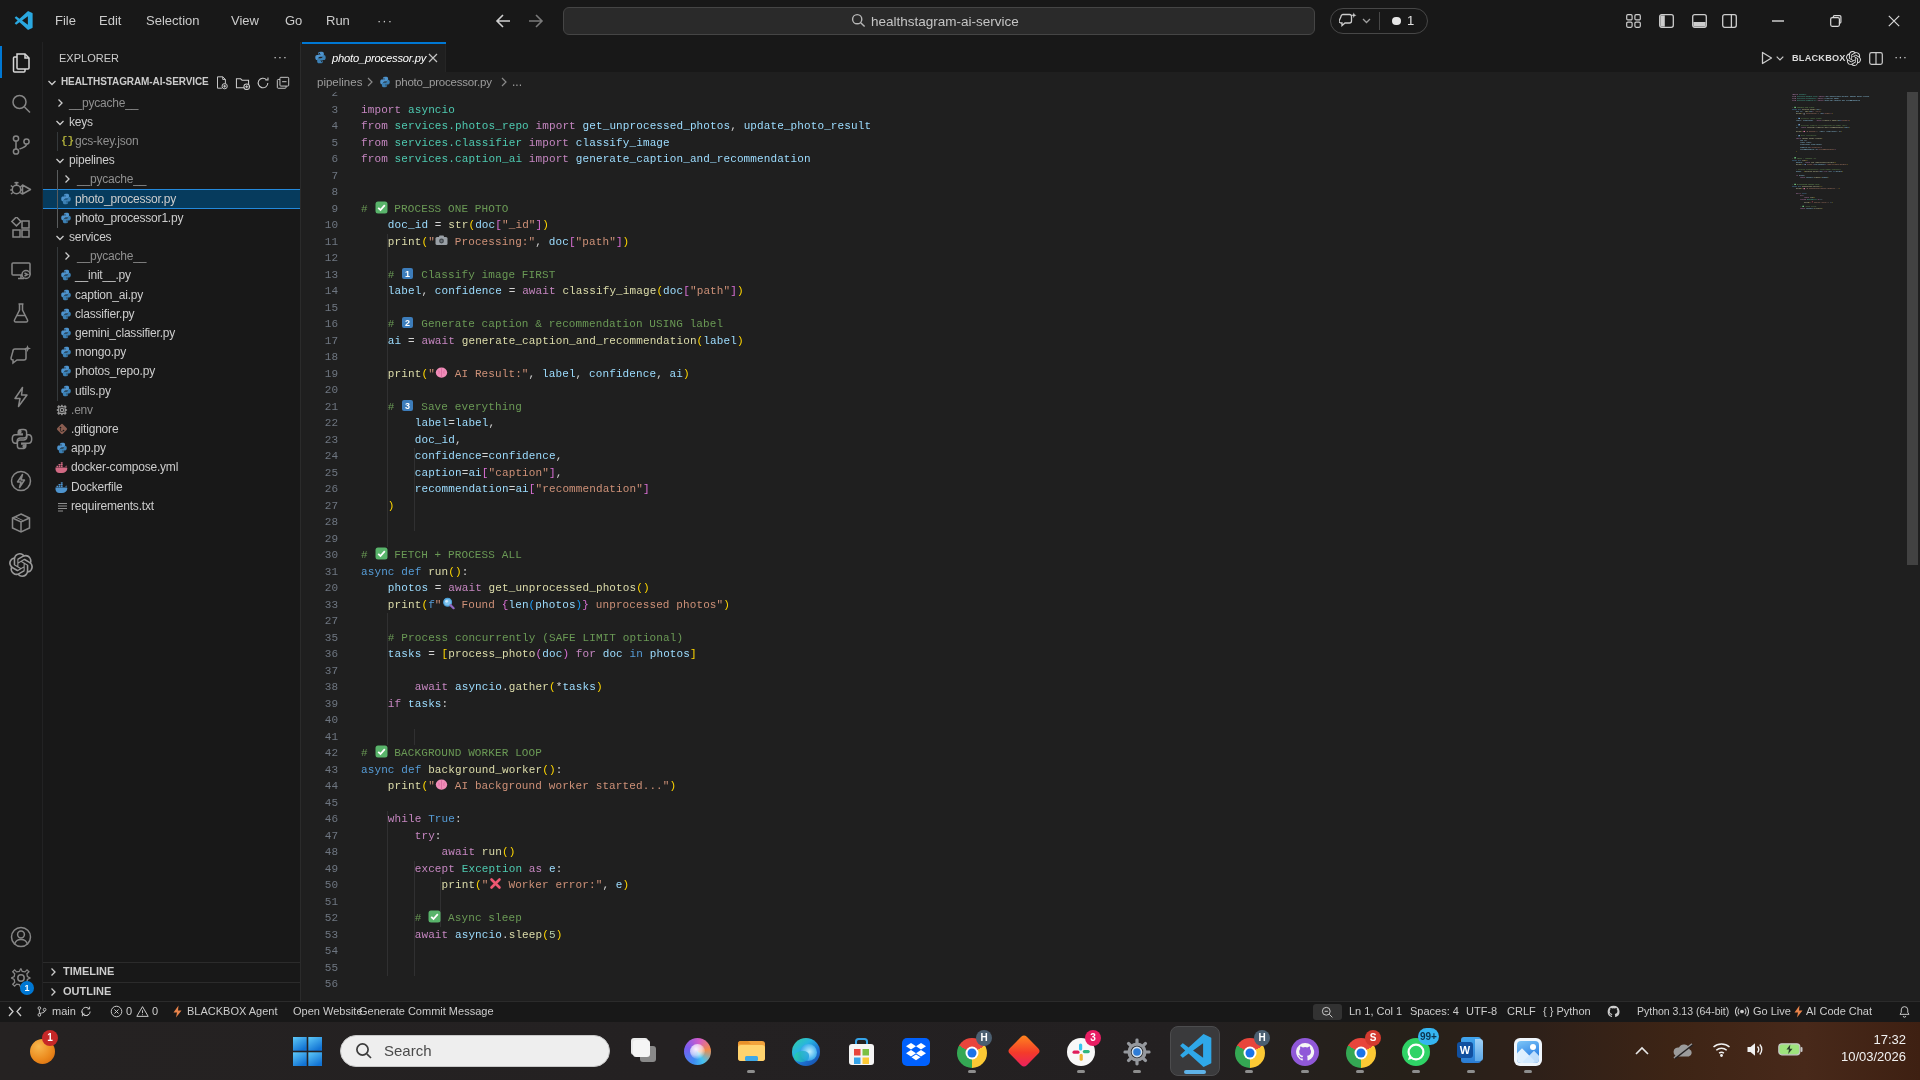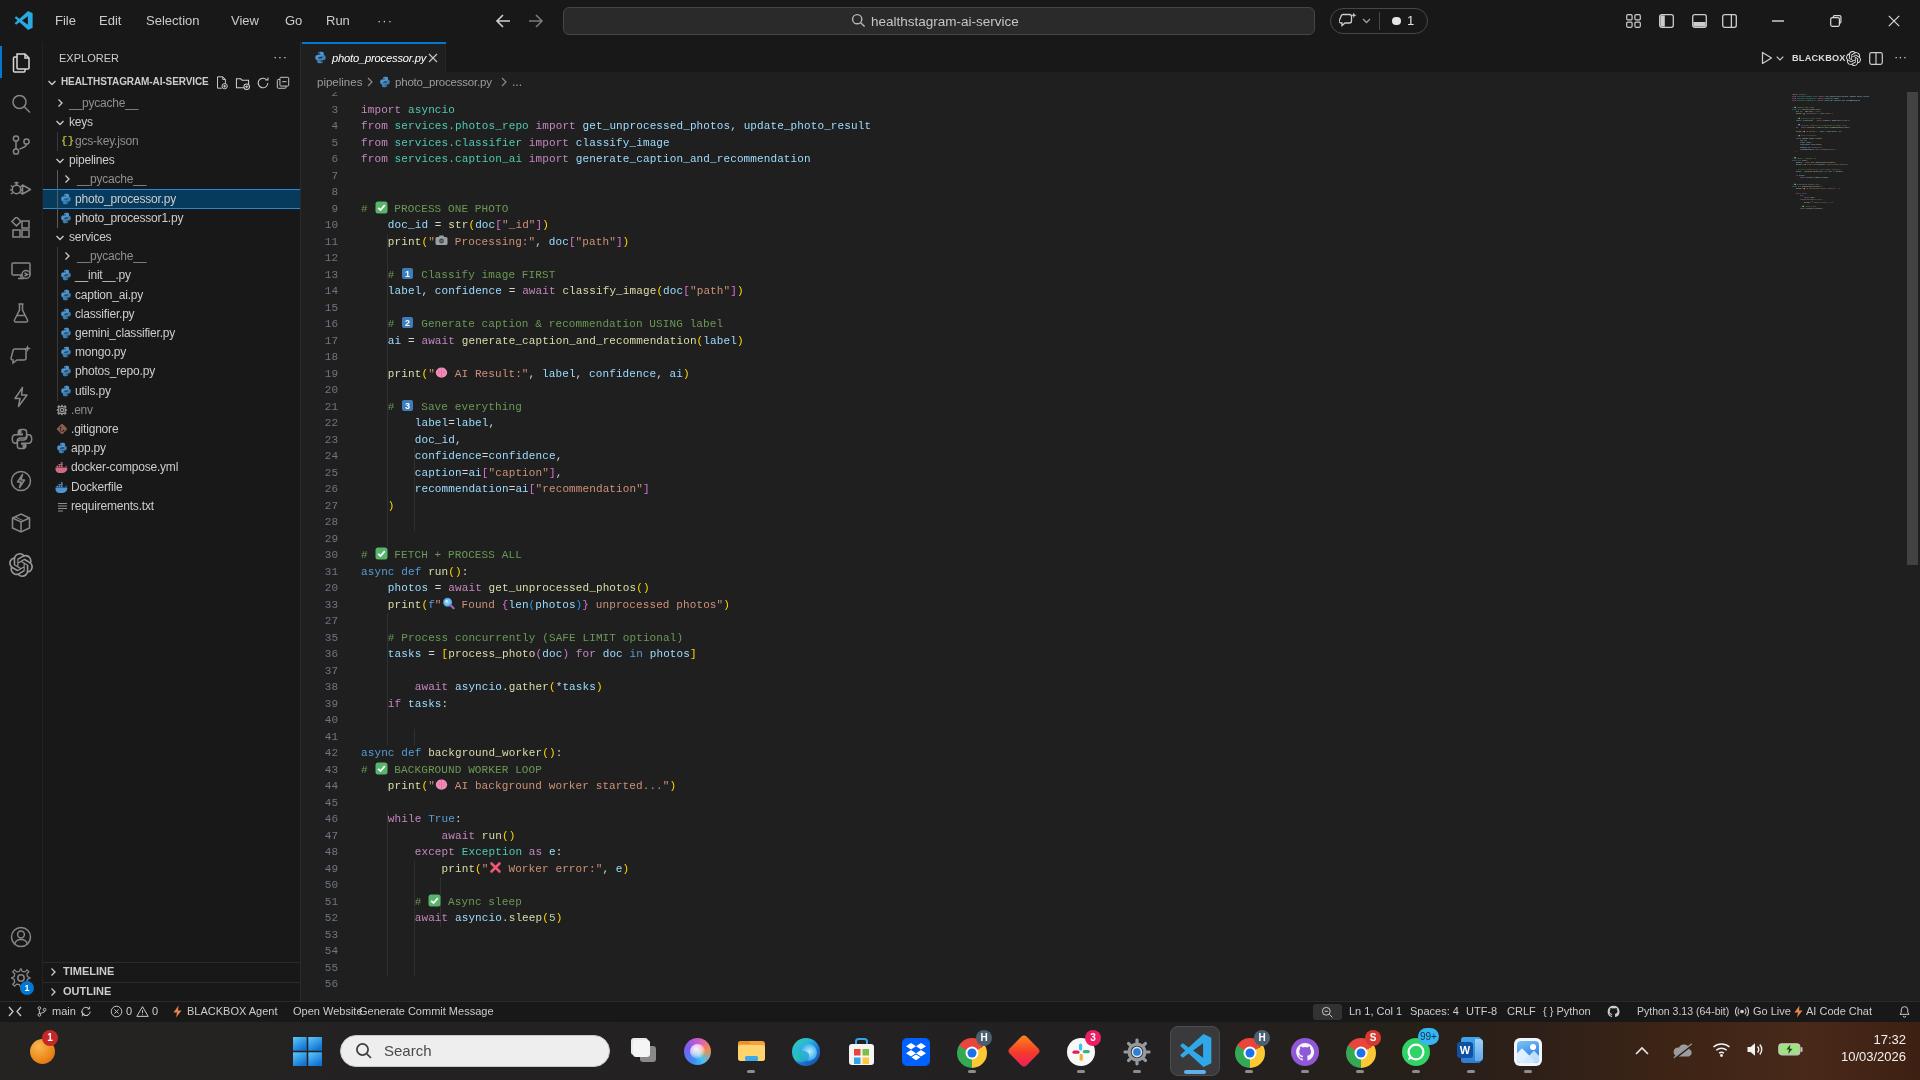--- a/index.html
+++ b/index.html
@@ -526,31 +526,32 @@
               <path d="M8.5 8.1 L11.6 11.2" stroke="#9068c0" stroke-width="2.2" stroke-linecap="round"></path>
             </svg></span><span style="color:#ce9178"> Found </span><span style="color:#da70d6">{</span><span style="color:#9cdcfe">len</span><span style="color:#179fff">(</span><span style="color:#9cdcfe">photos</span><span style="color:#179fff">)</span><span style="color:#da70d6">}</span><span style="color:#ce9178"> unprocessed photos"</span><span style="color:#ffd700">)</span></div>
 <div class="cl"></div>
 <div class="cl">    <span style="color:#6a9955"># Process concurrently (SAFE LIMIT optional)</span></div>
 <div class="cl">    <span style="color:#9cdcfe">tasks</span><span style="color:#d4d4d4"> = </span><span style="color:#ffd700">[</span><span style="color:#dcdcaa">process_photo</span><span style="color:#da70d6">(</span><span style="color:#9cdcfe">doc</span><span style="color:#da70d6">)</span> <span style="color:#c586c0">for</span> <span style="color:#9cdcfe">doc</span> <span style="color:#569cd6">in</span> <span style="color:#9cdcfe">photos</span><span style="color:#ffd700">]</span></div>
 <div class="cl"></div>
 <div class="cl">        <span style="color:#c586c0">await</span> <span style="color:#9cdcfe">asyncio</span><span style="color:#d4d4d4">.</span><span style="color:#dcdcaa">gather</span><span style="color:#ffd700">(</span><span style="color:#d4d4d4">*</span><span style="color:#9cdcfe">tasks</span><span style="color:#ffd700">)</span></div>
 <div class="cl">    <span style="color:#c586c0">if</span> <span style="color:#9cdcfe">tasks</span><span style="color:#d4d4d4">:</span></div>
 <div class="cl"></div>
 <div class="cl"></div>
-<div class="cl"><span style="color:#569cd6">async</span> <span style="color:#569cd6">def</span> <span style="color:#dcdcaa">background_worker</span><span style="color:#ffd700">(</span><span style="color:#ffd700">)</span><span style="color:#d4d4d4">:</span></div>
 <div class="cl"><span style="color:#6a9955"># </span><span class="em"><svg width="13" height="13" viewBox="0 0 13 13">
               <rect x="0.5" y="0.5" width="12" height="12" rx="2.5" fill="#59b46b"></rect>
               <path d="M3.2 6.8 L5.5 9 L9.8 4.2" stroke="#fff" stroke-width="1.8" fill="none"></path>
             </svg></span><span style="color:#6a9955"> BACKGROUND WORKER LOOP</span></div>
+<div class="cl"><span style="color:#569cd6">async</span> <span style="color:#569cd6">def</span> <span style="color:#dcdcaa">background_worker</span><span style="color:#ffd700">(</span><span style="color:#ffd700">)</span><span style="color:#d4d4d4">:</span></div>
 <div class="cl">    <span style="color:#dcdcaa">print</span><span style="color:#ffd700">(</span><span style="color:#ce9178">"</span><span class="em"><svg width="13" height="13" viewBox="0 0 13 13">
               <ellipse cx="6.5" cy="6.6" rx="5.7" ry="5.1" fill="#f08cb8"></ellipse>
               <path d="M6.5 2.2 V11 M3.6 4.6 Q4.8 6 3.9 7.8 M9.4 4.6 Q8.2 6 9.1 7.8" stroke="#d86a9e" stroke-width="0.8" fill="none"></path>
             </svg></span><span style="color:#ce9178"> AI background worker started..."</span><span style="color:#ffd700">)</span></div>
 <div class="cl"></div>
 <div class="cl">    <span style="color:#c586c0">while</span> <span style="color:#569cd6">True</span><span style="color:#d4d4d4">:</span></div>
+<div class="cl">        <span style="color:#c586c0">try</span><span style="color:#d4d4d4">:</span></div>
 <div class="cl">            <span style="color:#c586c0">await</span> <span style="color:#dcdcaa">run</span><span style="color:#ffd700">(</span><span style="color:#ffd700">)</span></div>
 <div class="cl">        <span style="color:#c586c0">except</span> <span style="color:#4ec9b0">Exception</span> <span style="color:#c586c0">as</span> <span style="color:#9cdcfe">e</span><span style="color:#d4d4d4">:</span></div>
 <div class="cl">            <span style="color:#dcdcaa">print</span><span style="color:#ffd700">(</span><span style="color:#ce9178">"</span><span class="em"><svg width="13" height="13" viewBox="0 0 13 13">
               <path d="M2.5 2.5 L10.5 10.5 M10.5 2.5 L2.5 10.5" stroke="#ee5771" stroke-width="2.6" stroke-linecap="round"></path>
             </svg></span><span style="color:#ce9178"> Worker error:"</span><span style="color:#d4d4d4">, </span><span style="color:#9cdcfe">e</span><span style="color:#ffd700">)</span></div>
 <div class="cl"></div>
 <div class="cl">        <span style="color:#6a9955"># </span><span class="em"><svg width="13" height="13" viewBox="0 0 13 13">
               <rect x="0.5" y="0.5" width="12" height="12" rx="2.5" fill="#59b46b"></rect>
               <path d="M3.2 6.8 L5.5 9 L9.8 4.2" stroke="#fff" stroke-width="1.8" fill="none"></path>
             </svg></span><span style="color:#6a9955"> Async sleep</span></div>
@@ -833,21 +834,21 @@
 <div style="position:absolute;left:50%;top:50%;transform:translate(-50%,-50%);width:13px;height:13px;border-radius:50%;background:#fff;"></div>
 <div style="position:absolute;left:50%;top:50%;transform:translate(-50%,-50%);width:9px;height:9px;border-radius:50%;background:#1a73e8;"></div>
     </div>
 <div class="abs" style="left:1365px;top:1030px;min-width:16px;height:16px;border-radius:8.0px;background:#d43a2f;color:#fff;font-size:10px;line-height:16px;text-align:center;font-weight:bold;padding:0 2px;">S</div>
 <div class="abs" style="left:1402px;top:1038px;width:28px;height:28px;border-radius:50%;background:#2fd366;"></div>
 <svg class="abs" style="left:1404px;top:1040px" width="24" height="24" viewBox="0 0 24 24">
 <path d="M12 3.5 a8.5 8.5 0 1 0 0 17 a8.5 8.5 0 0 0 0-17 Z M12 5.7 a6.3 6.3 0 1 1 0 12.6 a6.3 6.3 0 0 1 0-12.6 Z" fill="#fff" fill-rule="evenodd"></path>
 <path d="M5.2 16 L4 20 L8 18.8 Z" fill="#fff"></path>
 <path d="M9.3 8 c-1.8 1.9 1.4 6.4 4.4 5.8 l0.9-1.5 -1.8-1 -0.7 0.6 c-0.8-0.4-1.5-1.1-1.8-1.9 l0.7-0.6 -0.8-1.8 Z" fill="#2fd366" stroke="#2fd366" stroke-width="0.6"></path>
     </svg>
-<div class="abs" style="left:1418px;top:1028px;min-width:17px;height:17px;border-radius:8.5px;background:#35b5f1;color:#0c3550;font-size:10px;line-height:17px;text-align:center;font-weight:normal;padding:0 2px;">99+</div>
+<div class="abs" style="left:1418px;top:1028px;min-width:17px;height:17px;border-radius:8.5px;background:#35b5f1;color:#0c3550;font-size:10px;line-height:17px;text-align:center;font-weight:bold;padding:0 2px;">99+</div>
 <div class="abs" style="left:1461px;top:1037px;width:20px;height:26px;border-radius:3px;background:linear-gradient(180deg,#41a5ee,#2b7cd3);"></div>
 <div class="abs" style="left:1475px;top:1039px;width:8px;height:22px;background:linear-gradient(180deg,#9fd1f7,#5ca8e8);border-radius:0 3px 3px 0;"></div>
 <div class="abs" style="left:1457px;top:1042px;width:16px;height:16px;border-radius:3px;background:#1150a0;color:#fff;font-size:11px;font-weight:bold;text-align:center;line-height:16px;">W</div>
 <div class="abs" style="left:1514px;top:1038px;width:28px;height:28px;border-radius:6px;background:#f0f6fc;"></div>
 <div class="abs" style="left:1517px;top:1041px;width:22px;height:22px;border-radius:4px;background:linear-gradient(160deg,#7ec6f7 0%,#3b8de8 60%,#1565c0 100%);overflow:hidden;">
 <div style="position:absolute;left:13px;top:3px;width:6px;height:6px;border-radius:50%;background:#fff;"></div>
 <div style="position:absolute;left:-4px;top:11px;width:18px;height:18px;background:#e8f4ff;transform:rotate(45deg);opacity:0.95;"></div>
 <div style="position:absolute;left:9px;top:13px;width:16px;height:16px;background:#cfe8ff;transform:rotate(45deg);opacity:0.9;"></div>
     </div>
 <div class="abs" style="left:747px;top:1070px;width:8px;height:3px;border-radius:2px;background:#8d8d8d;"></div>

